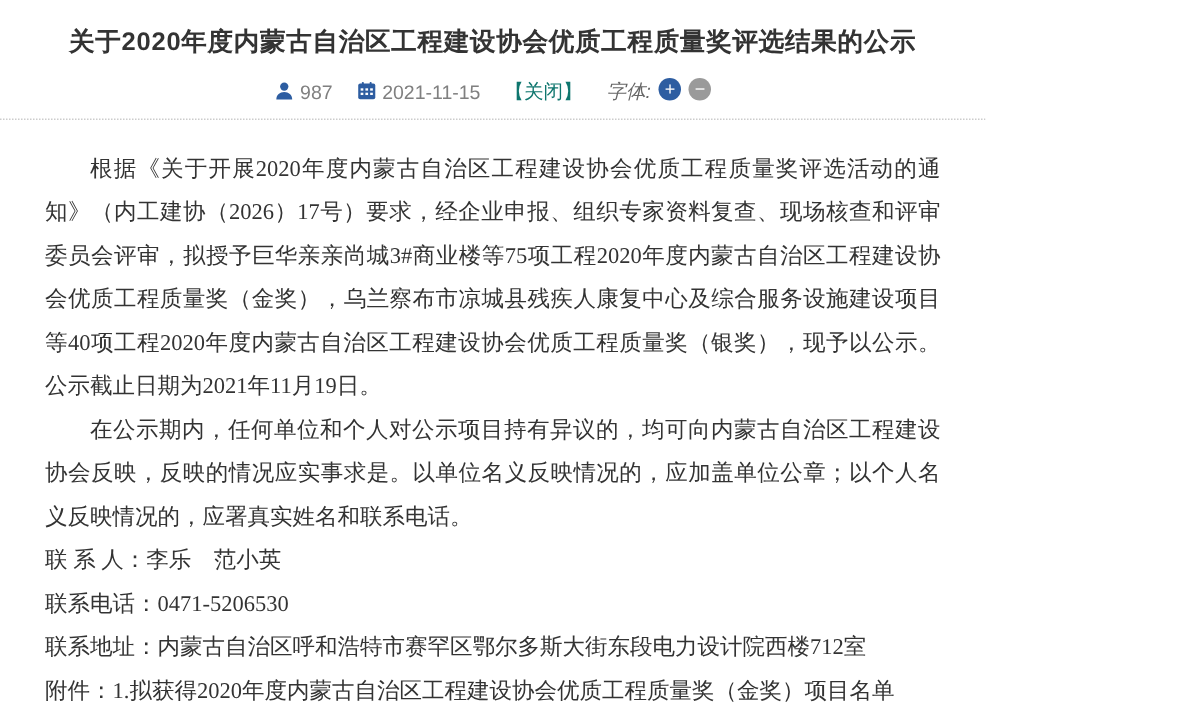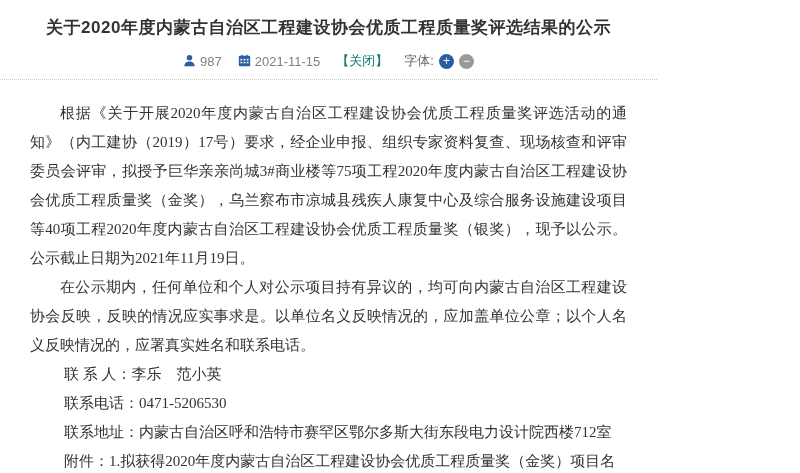--- a/index.html
+++ b/index.html
@@ -36,23 +36,24 @@
     gap: 4px;
   }
   .meta-item svg { display: block; }
   .close-link {
     color: #0f766e;
     text-decoration: none;
     cursor: pointer;
   }
   .font-ctl {
     display: inline-flex;
-    align-items: center;
+    align-items: flex-start;
     gap: 5px;
     color: #666666;
+    font-style: italic;
   }
   .font-btn {
     display: inline-block;
     width: 15px;
     height: 15px;
     border-radius: 50%;
     color: #ffffff;
     font-size: 12px;
     line-height: 14px;
     text-align: center;
@@ -69,21 +70,21 @@
   .content {
     padding: 19px 30px 0 30px;
     font-size: 15px;
     line-height: 29px;
     color: #333333;
   }
   .para {
     text-indent: 2em;
     text-align: justify;
   }
-  .info { text-indent: 0; margin-left: 34px; }
+  .info { text-indent: 0; }
   .info.attach2 { padding-left: 3em; }
   .sign-date {
     margin-top: 17px;
     text-align: right;
     color: #333333;
   }
 </style>
 </head>
 <body>
 
@@ -124,21 +125,21 @@
     <span class="font-ctl">
       <span>字体:</span>
       <span class="font-btn plus">+</span>
       <span class="font-btn minus">−</span>
     </span>
   </div>
 
   <div class="divider"></div>
 
   <div class="content">
-    <p class="para">根据《关于开展2020年度内蒙古自治区工程建设协会优质工程质量奖评选活动的通知》（内工建协（2019）17号）要求，经企业申报、组织专家资料复查、现场核查和评审委员会评审，拟授予巨华亲亲尚城3#商业楼等75项工程2020年度内蒙古自治区工程建设协会优质工程质量奖（金奖），乌兰察布市凉城县残疾人康复中心及综合服务设施建设项目等40项工程2020年度内蒙古自治区工程建设协会优质工程质量奖（银奖），现予以公示。公示截止日期为2021年11月19日。</p>
+    <p class="para">根据《关于开展2020年度内蒙古自治区工程建设协会优质工程质量奖评选活动的通知》（内工建协（2026）17号）要求，经企业申报、组织专家资料复查、现场核查和评审委员会评审，拟授予巨华亲亲尚城3#商业楼等75项工程2020年度内蒙古自治区工程建设协会优质工程质量奖（金奖），乌兰察布市凉城县残疾人康复中心及综合服务设施建设项目等40项工程2020年度内蒙古自治区工程建设协会优质工程质量奖（银奖），现予以公示。公示截止日期为2021年11月19日。</p>
     <p class="para">在公示期内，任何单位和个人对公示项目持有异议的，均可向内蒙古自治区工程建设协会反映，反映的情况应实事求是。以单位名义反映情况的，应加盖单位公章；以个人名义反映情况的，应署真实姓名和联系电话。</p>
     <p class="info">联 系 人：李乐　范小英</p>
     <p class="info">联系电话：0471-5206530</p>
     <p class="info">联系地址：内蒙古自治区呼和浩特市赛罕区鄂尔多斯大街东段电力设计院西楼712室</p>
     <p class="info">附件：1.拟获得2020年度内蒙古自治区工程建设协会优质工程质量奖（金奖）项目名单</p>
     <p class="sign-date">2021年11月15日</p>
   </div>
 
 </div>
 

